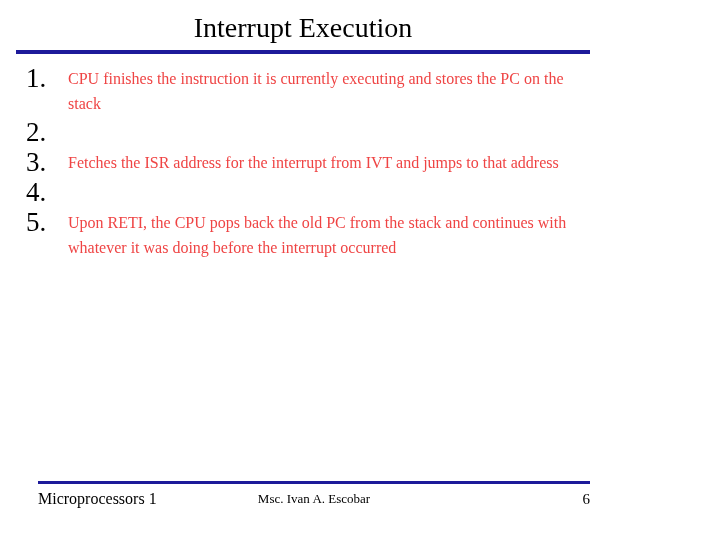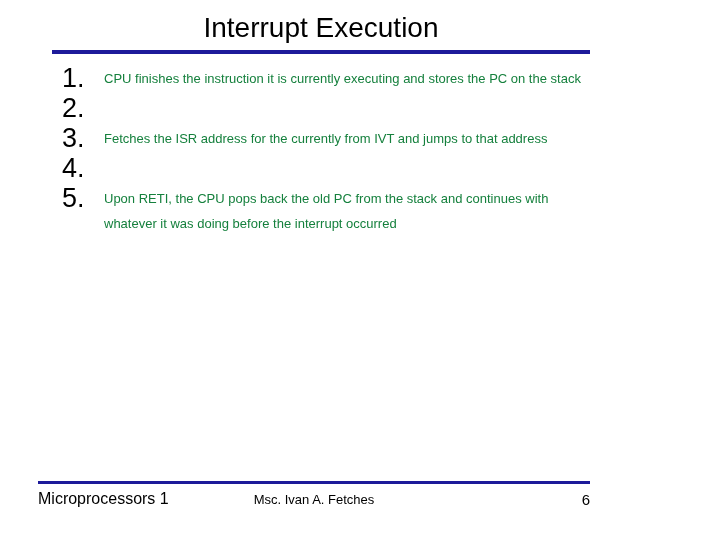--- a/index.html
+++ b/index.html
@@ -1,21 +1,22 @@
 <!DOCTYPE html>
 <html><head>
 <meta charset="utf-8">
 <style>
   * { margin: 0; padding: 0; box-sizing: border-box; }
   html, body { width: 720px; height: 540px; background: #fff; font-family: Arial, Helvetica, sans-serif; }
   .slide {
     position: relative;
     width: 628px;
     height: 540px;
-    padding: 12px 38px 0 52px;
+    padding: 12px 38px 0 16px;
+    font-family: Liberation Serif, serif;
   }
   .title {
     font-size: 28px;
     color: #000;
     text-align: center;
     padding-bottom: 4px;
   }
   .title-rule {
     height: 4px;
     background: #1d1a9a;
@@ -34,22 +35,22 @@
   }
   .num {
     width: 42px;
     flex: 0 0 42px;
     font-size: 27px;
     color: #000;
     line-height: 28px;
     font-weight: 400;
   }
   .txt {
-    font-size: 13px;
-    color: #15803d;
+    font-size: 16px;
+    color: #ef4444;
     line-height: 25px;
     padding-top: 2px;
   }
   .footer {
     position: absolute;
     left: 38px;
     right: 38px;
     bottom: 32px;
   }
   .footer-rule {
@@ -86,33 +87,33 @@
   <div class="body">
     <div class="item">
       <div class="num">1.</div>
       <div class="txt">CPU finishes the instruction it is currently executing and stores the PC on the stack</div>
     </div>
     <div class="item">
       <div class="num">2.</div>
     </div>
     <div class="item">
       <div class="num">3.</div>
-      <div class="txt">Fetches the ISR address for the currently from IVT and jumps to that address</div>
+      <div class="txt">Fetches the ISR address for the interrupt from IVT and jumps to that address</div>
     </div>
     <div class="item">
       <div class="num">4.</div>
     </div>
     <div class="item">
       <div class="num">5.</div>
       <div class="txt">Upon RETI, the CPU pops back the old PC from the stack and continues with whatever it was doing before the interrupt occurred</div>
     </div>
   </div>
 
   <div class="footer">
     <div class="footer-rule"></div>
     <div class="footer-row">
       <span class="footer-left">Microprocessors 1</span>
-      <span class="footer-center">Msc. Ivan A. Fetches</span>
+      <span class="footer-center">Msc. Ivan A. Escobar</span>
       <span class="footer-right">6</span>
     </div>
   </div>
 
 </div>
 
 </body></html>

